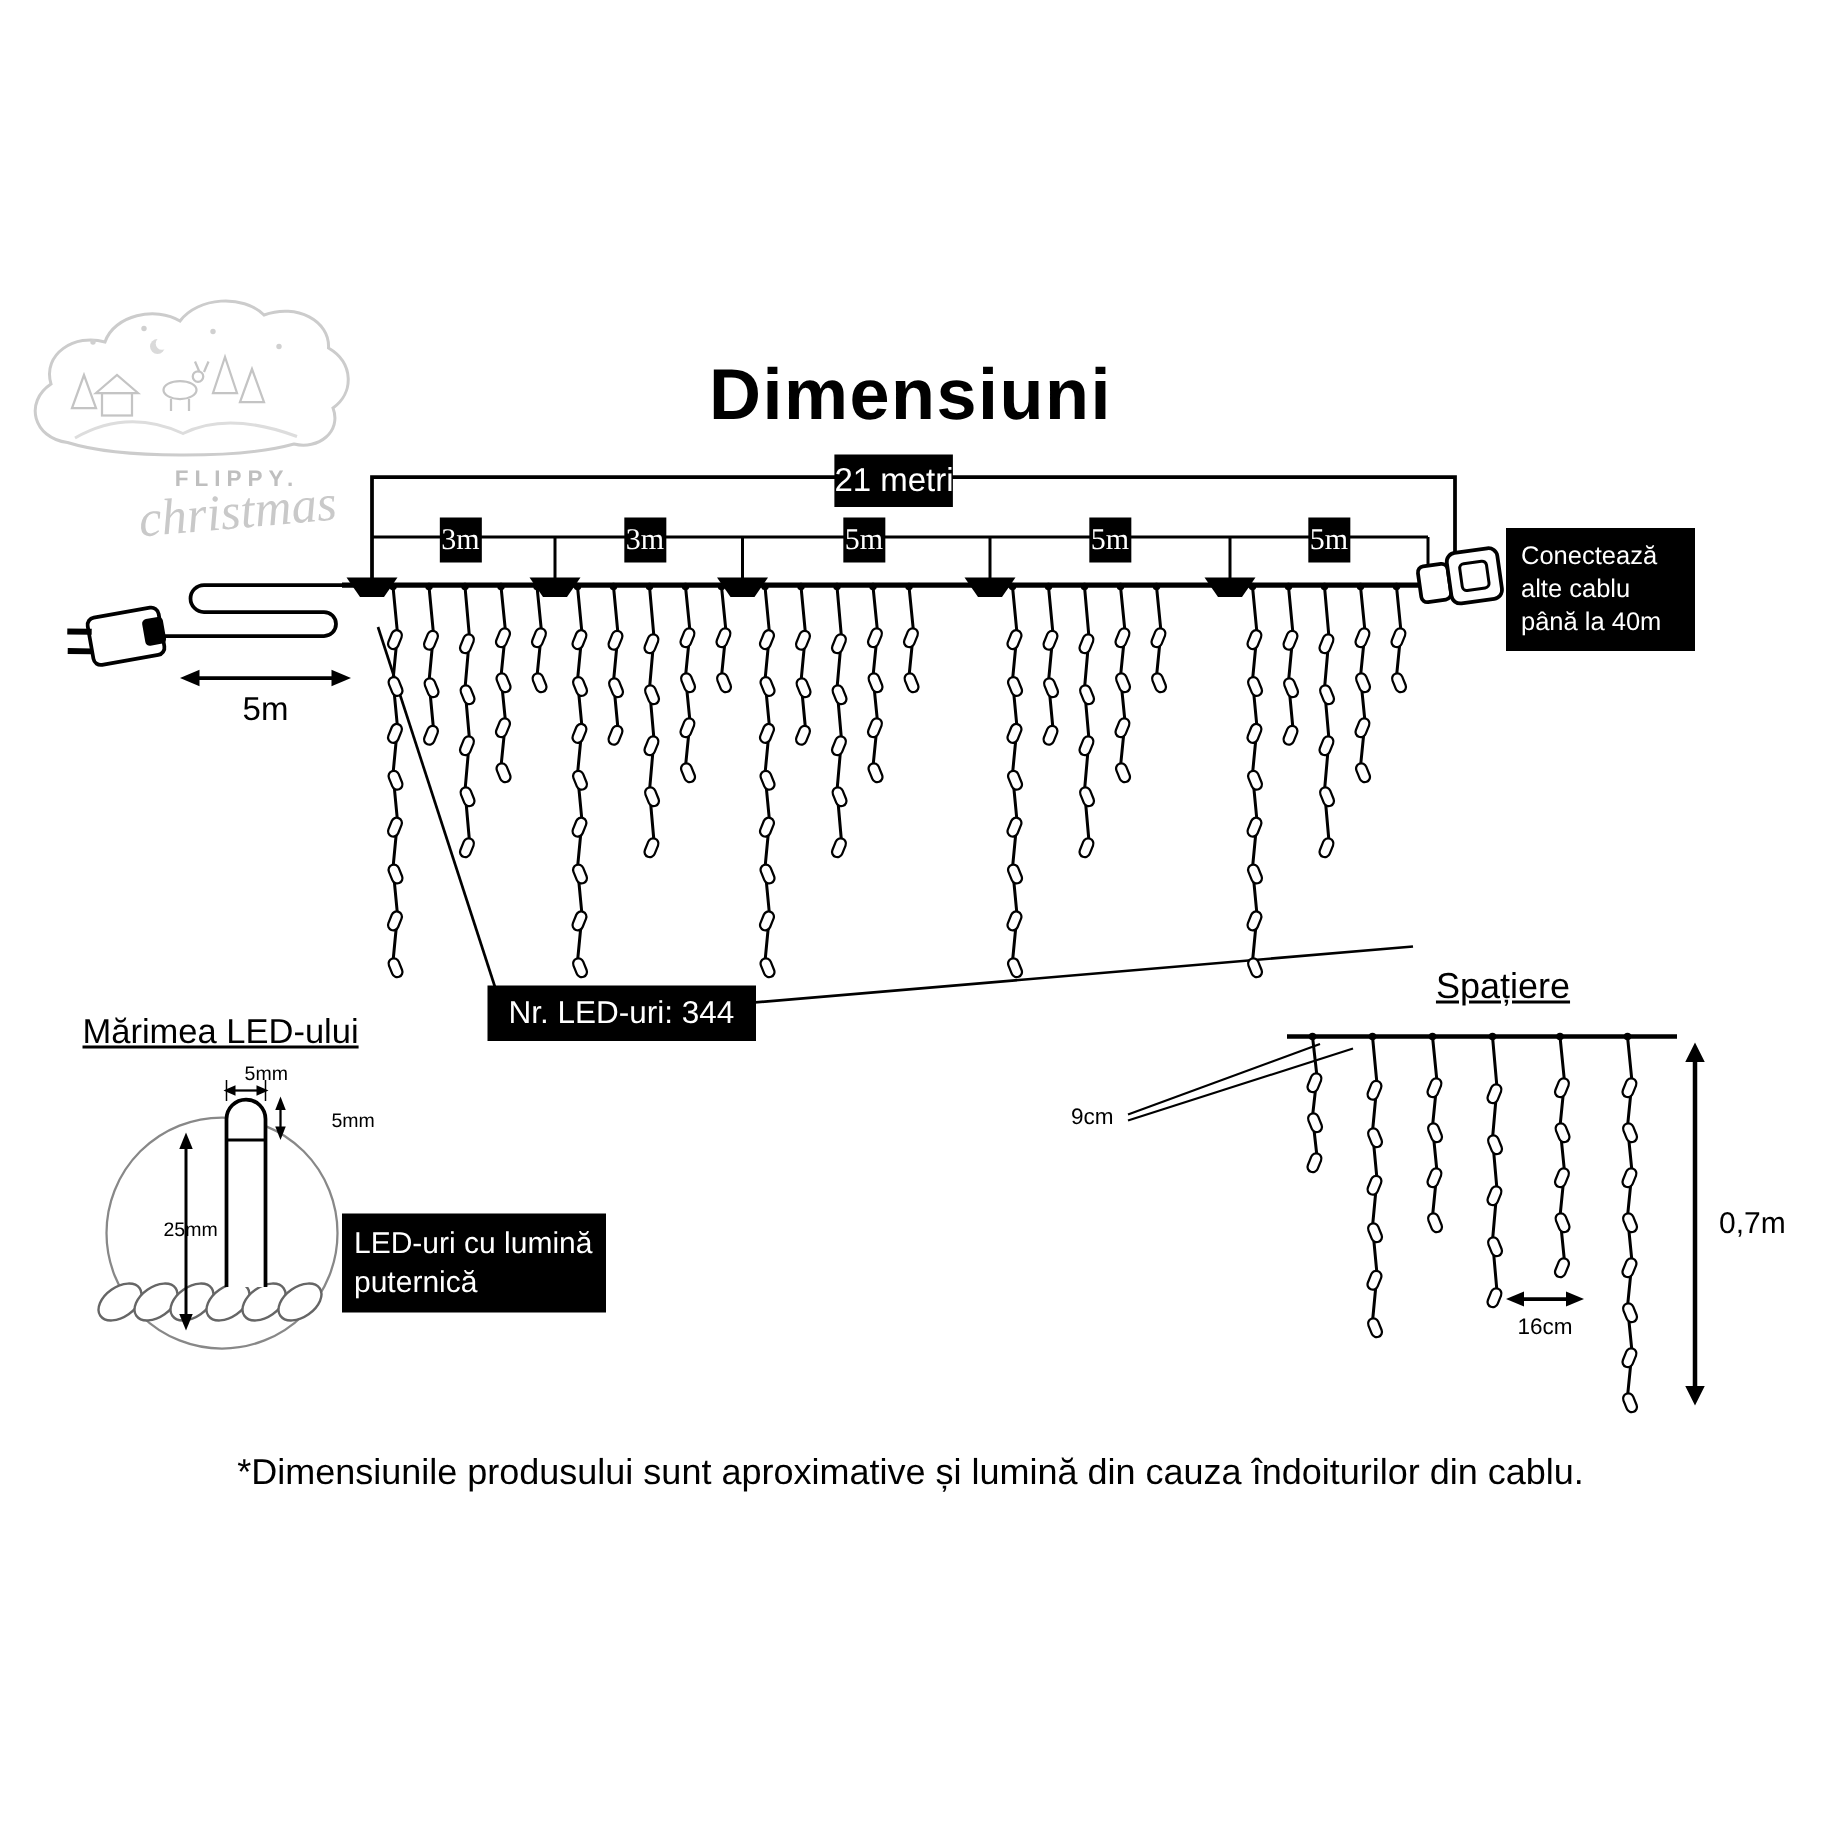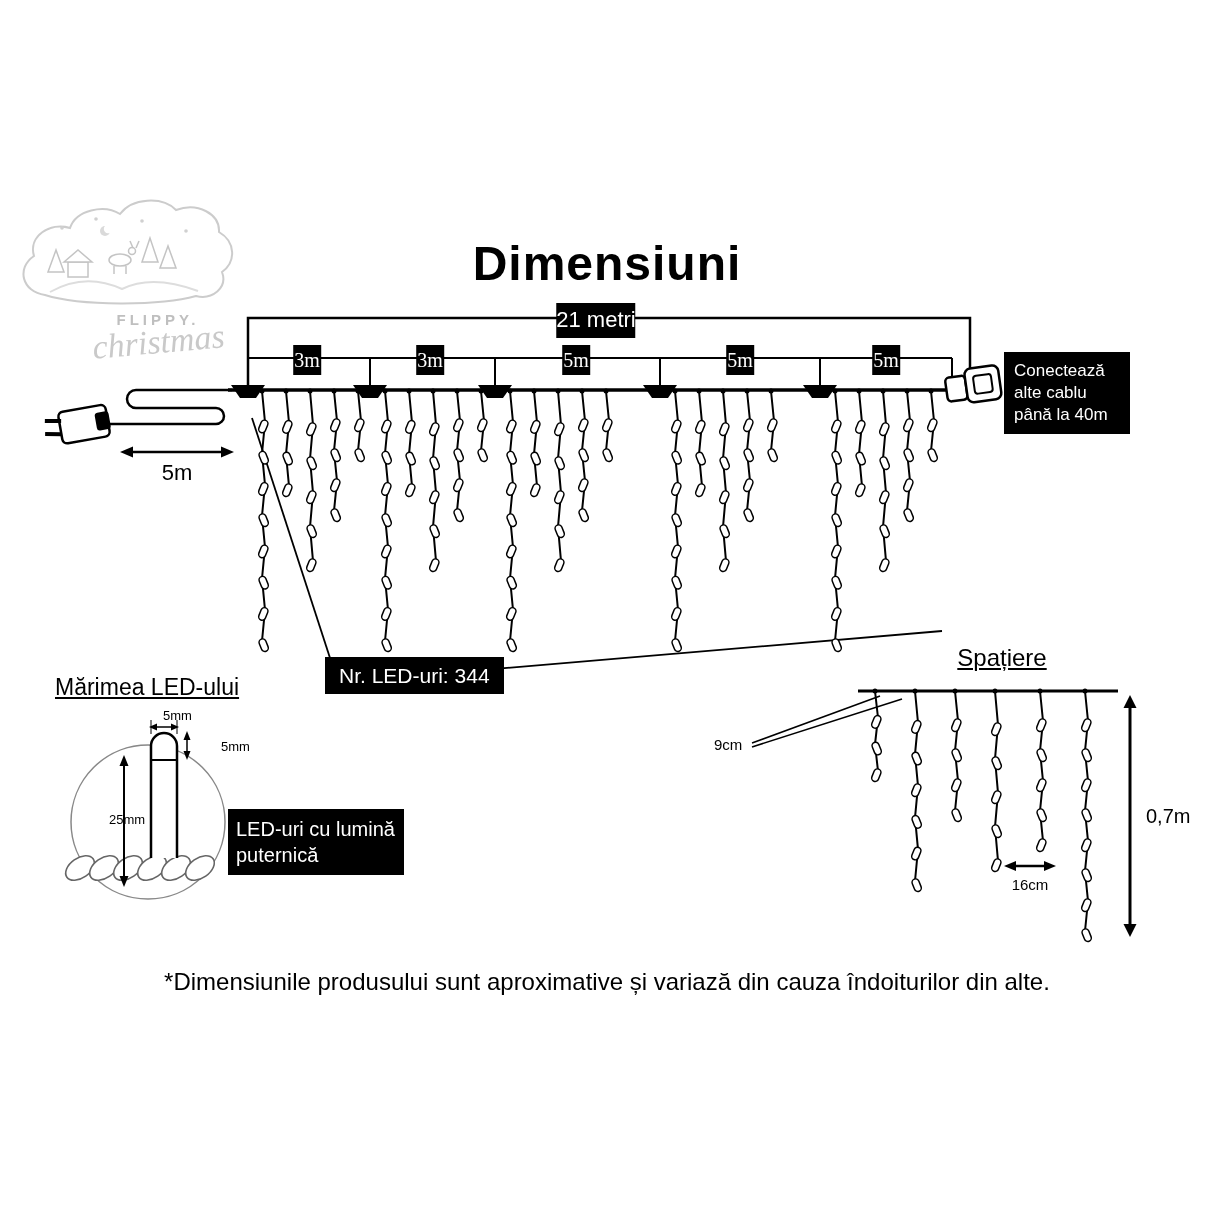--- a/index.html
+++ b/index.html
@@ -753,14 +753,14 @@
   <div class="dim-small" style="left:82px; top:812px;">25mm</div>
 
   <div class="blackbox note-box">LED-uri cu lumină puternică</div>
 
   <div class="heading" style="left:1002px; top:644px; transform:translateX(-50%); font-size:24px; font-weight:500;">Spațiere</div>
 
   <div class="dim-med" style="left:714px; top:736px;">9cm</div>
   <div class="dim-med" style="left:1030px; top:876px; transform:translateX(-50%);">16cm</div>
   <div class="abs" style="left:1146px; top:805px; font-size:20px;">0,7m</div>
 
-  <div class="footer-note">*Dimensiunile produsului sunt aproximative și variază din cauza îndoiturilor din alte.</div>
+  <div class="footer-note">*Dimensiunile produsului sunt aproximative și lumină din cauza îndoiturilor din cablu.</div>
 </div>
 
 </body></html>

